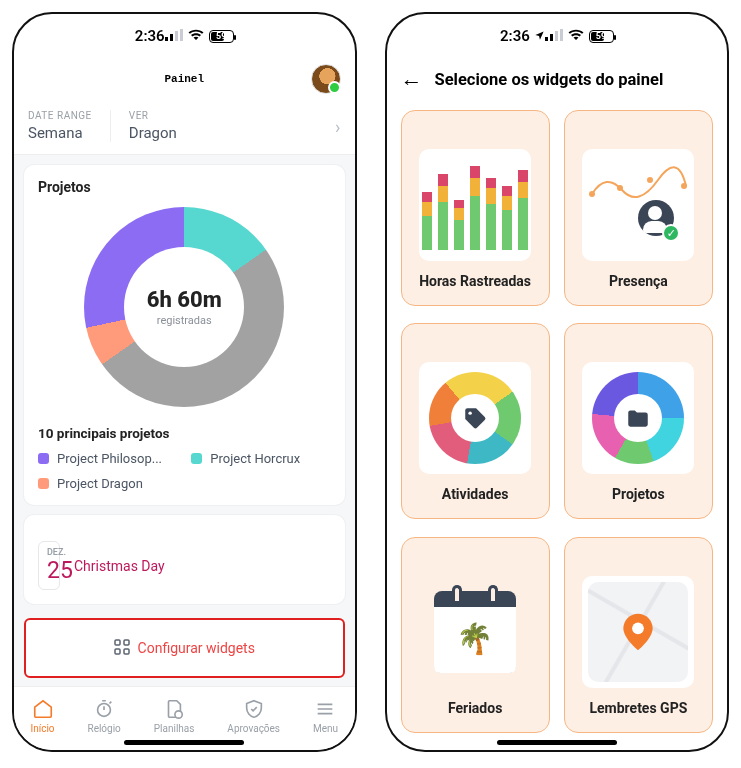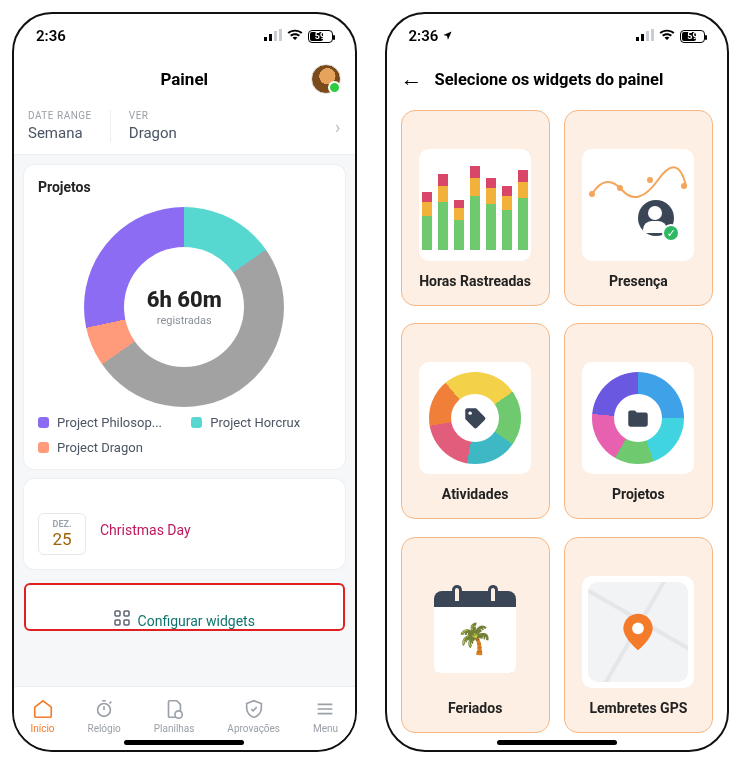--- a/index.html
+++ b/index.html
@@ -18,40 +18,40 @@
     position: relative;
     overflow: hidden;
     background: #fff;
     display: flex;
     flex-direction: column;
   }
   .statusbar {
     height: 44px;
     display: flex;
     align-items: center;
-    justify-content: space-between;
+    justify-content: center;
     padding: 11px 22px;
     font-weight: 600;
     font-size: 15px;
   }
   .sb-icons { display: flex; align-items: center; gap: 4px; }
   .batt-box {
     border: 1.4px solid #000; border-radius: 4px; width: 25px; height: 13px;
     position: relative; display: inline-flex; align-items: center; justify-content: center;
     font-size: 9px; font-weight: 700;
   }
   .batt-box::after { content:""; position:absolute; right:-3px; top:4px; width:2px; height:5px; background:#000; border-radius:1px; }
   .batt-fill { background:#000; position:absolute; left:1px; top:1px; bottom:1px; width:60%; border-radius:2px; }
   .batt-txt { position:relative; color:#fff; z-index:1; font-size:9px; }
 
   .header {
     display:flex; align-items:center; justify-content:center;
     height: 42px; position: relative; padding: 0 16px;
   }
-  .header-title { font-weight:700; font-size:17px; }
+  .header-title { font-weight:700; font-size:11px;font-family:Liberation Mono, monospace; }
   .avatar {
     position:absolute; right:14px; top:6px;
     width:30px; height:30px; border-radius:50%;
     background: radial-gradient(circle at 55% 40%, #e6a35b 0 35%, #7a4a1a 36% 100%);
     border: 1.5px solid #e2e2e2;
   }
   .avatar::after { content:""; position:absolute; right:-1px; bottom:-1px; width:9px; height:9px; background:#2ecc40; border:2px solid #fff; border-radius:50%; }
 
   .scroll { flex:1; overflow:hidden; background:#f6f7f9; }
   .filters {
@@ -86,30 +86,30 @@
   }
   .d-val { font-size:22px; font-weight:800; color:#222; }
   .d-sub { font-size:11px; color:#8a9099; margin-top:2px; }
 
   .subhead { font-size:13.5px; font-weight:700; margin:18px 0 10px; color:#222; }
   .legend { display:grid; grid-template-columns: 1fr 1fr; gap:10px 14px; font-size:13px; color:#4b5563; }
   .lg { display:flex; align-items:center; gap:8px; }
   .chip { width:11px; height:11px; border-radius:3px; display:inline-block; }
 
   .holiday-row { display:flex; align-items:center; gap:14px; margin-top:12px; }
-  .hdate { border:1px solid #e5e7eb; border-radius:6px; padding:5px 8px; text-align:center; width:48px;margin-top:8px; }
+  .hdate { border:1px solid #e5e7eb; border-radius:6px; padding:5px 8px; text-align:center; width:22px; }
   .hm { font-size:9px; color:#9aa0a8; font-weight:600; }
-  .hd { font-size:17px; font-weight:400; color:#a16207; }
+  .hd { font-size:23px; font-weight:400; color:#be185d; }
   .hname { font-size:14px; color:#be185d; }
 
   .configure-wrap { margin:14px 10px 0; }
   .configure {
     border:2.5px solid #e02020; border-radius:6px;
-    height:48px; display:flex; align-items:flex-end; justify-content:center;
-    gap:8px; background:#fff; color:#0f766e; font-size:14px;
+    height:60px; display:flex; align-items:center; justify-content:center;
+    gap:8px; background:#fff; color:#ef4444; font-size:14px;
   }
 
   .tabbar {
     height:64px; border-top:1px solid #eee; background:#fff;
     display:flex; justify-content:space-around; align-items:center;
     padding-bottom:6px;
   }
   .tab { display:flex; flex-direction:column; align-items:center; gap:3px; color:#9aa0a8; font-size:10px; }
   .tab.active { color:#f47b2a; }
   .tab svg { width:22px; height:22px; }
@@ -218,20 +218,21 @@
       <h3>Projetos</h3>
       <div class="donut-wrap">
         <div class="donut">
           <div class="donut-ring"></div>
           <div class="donut-hole">
             <div class="d-val">6h 60m</div>
             <div class="d-sub">registradas</div>
           </div>
         </div>
       </div>
+      <div class="subhead">10 principais projetos</div>
       <div class="legend">
         <div class="lg">
             <span class="chip" style="background:#8b6cf3"></span>
             <span>Project Philosop...</span>
           </div>
         <div class="lg">
             <span class="chip" style="background:#56d7cf"></span>
             <span>Project Horcrux</span>
           </div>
         <div class="lg">

